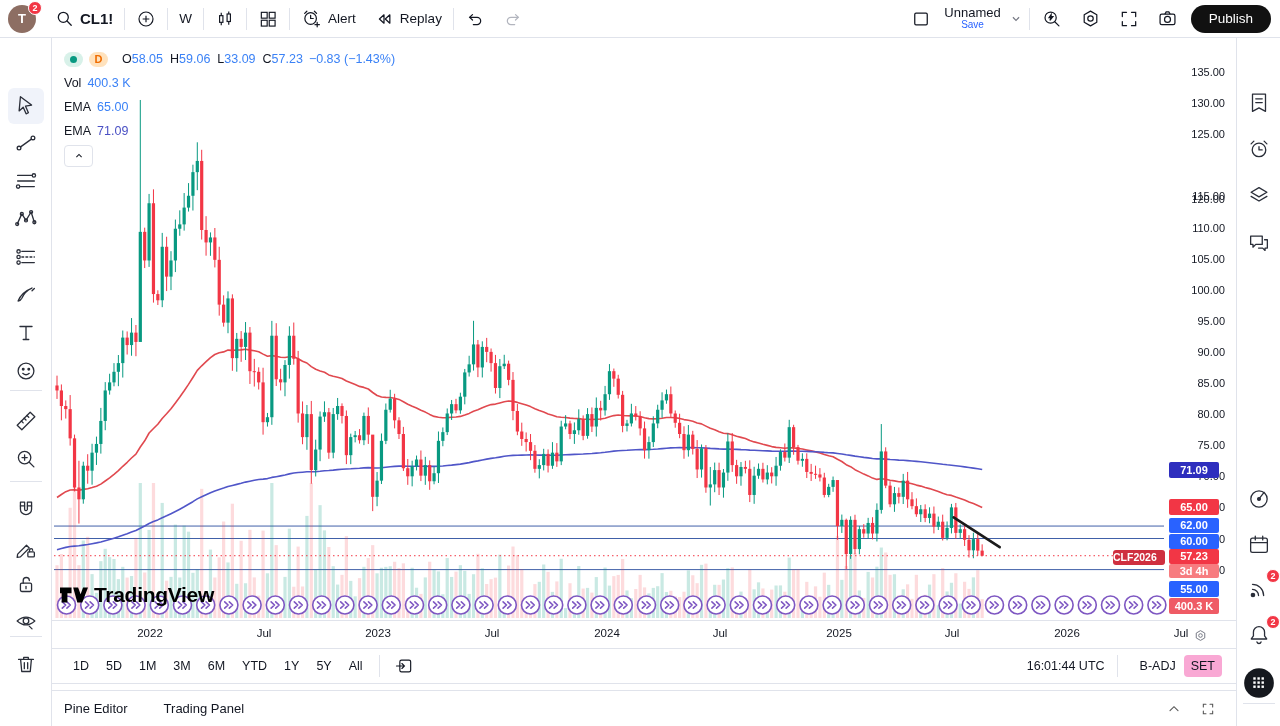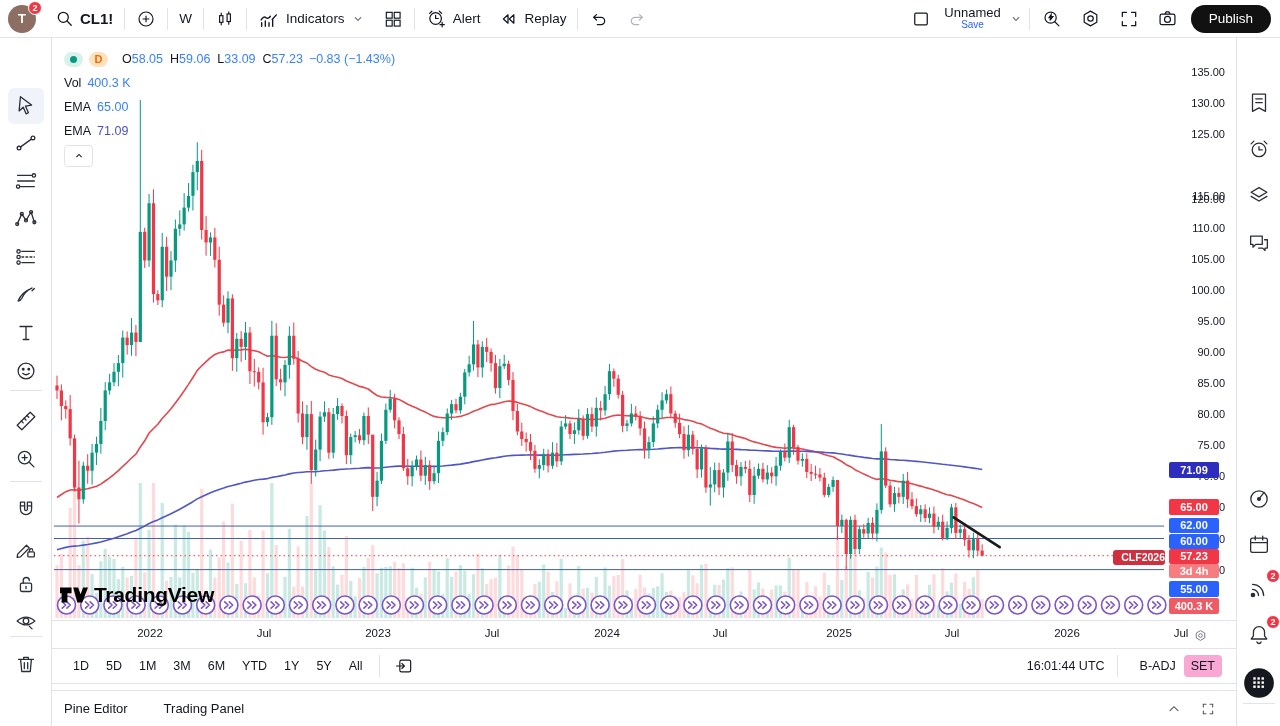--- a/index.html
+++ b/index.html
@@ -36,21 +36,21 @@
   #right-rail { position:absolute; left:1236px; top:38px; width:44px; height:688px; background:#fff;
     border-left:1px solid #e0e3eb; z-index:25; }
   #right-rail .rail-btn { left:4px; }
   
   #pane { position:absolute; left:52px; top:38px; width:1115px; height:582px; background:#fff; }
   #scale { position:absolute; left:1167px; top:38px; width:69px; height:582px; background:#fff; z-index:5; }
   .tick { position:absolute; left:0; width:58px; text-align:right; font-size:11px; color:#131722; }
   .price-badge { position:absolute; left:2px; width:50px; border-radius:2px; color:#fff;
     font-size:11px; font-weight:600; text-align:center; z-index:3; }
   #contract-badge { position:absolute; left:1113px; top:550px; width:52px; height:15px; border-radius:3px;
-    color:#fff; font-size:10.5px; font-weight:700; text-align:right; line-height:15px; z-index:6; }
+    color:#fff; font-size:10.5px; font-weight:700; text-align:left; line-height:15px; z-index:6; }
   
   #legend { position:absolute; left:64px; top:50px; z-index:10; font-size:12.5px; }
   .leg-row { display:flex; align-items:center; gap:6px; height:18px; margin-bottom:6px; }
   .pill { height:15px; border-radius:8px; display:flex; align-items:center; justify-content:center; }
   #status-pill { width:19px; background:#d8f1e9; }
   #status-pill i { width:7px; height:7px; border-radius:50%; background:#089981; }
   #interval-pill { width:19px; background:#ffe2bd; color:#ef6c00; font-weight:700; font-size:11px; }
   .leg-val-red { color:#3b82f6; }
   .leg-val-blue { color:#4a50c4; }
   .leg-lab { color:#131722; }
@@ -115,33 +115,20 @@
     <svg width="20" height="20" viewBox="0 0 24 24">
         <g fill="none" stroke="#131722" stroke-width="1.4">
           <rect x="5.5" y="8" width="4" height="8"></rect>
           <path d="M7.5 4.5 V8 M7.5 16 v3.5"></path>
           <rect x="14.5" y="6" width="4" height="9"></rect>
           <path d="M16.5 3 V6 M16.5 15 v4"></path>
         </g>
       </svg>
   </div>
   <div class="vdiv"></div>
-  <div class="tb-item">
-    <svg width="22" height="22" viewBox="0 0 24 24">
-        <g fill="none" stroke="#131722" stroke-width="1.5" stroke-linecap="round" stroke-linejoin="round">
-          <path d="M3.5 13 Q6 8.5 8.5 10.5 T13.5 9"></path>
-          <path d="M4 20 v-4 M8 20 v-6 M12 20 v-4 M16 20 v-7"></path>
-          <path d="M15.5 12.5 l4.5 -5"></path>
-        </g>
-      </svg>
-    <span class="tb-label">Indicators</span>
-    <svg width="14" height="14" viewBox="0 0 16 16">
-        <path d="M4.5 6 L8 9.5 L11.5 6" fill="none" stroke="#787b86" stroke-width="1.4"></path>
-      </svg>
-  </div>
   <div class="tb-item">
     <svg width="20" height="20" viewBox="0 0 24 24">
         <g fill="none" stroke="#131722" stroke-width="1.4">
           <rect x="4" y="4" width="7" height="7"></rect>
           <rect x="13.5" y="4" width="7" height="7"></rect>
           <rect x="4" y="13.5" width="7" height="7"></rect>
           <rect x="13.5" y="13.5" width="7" height="7"></rect>
         </g>
       </svg>
   </div>

